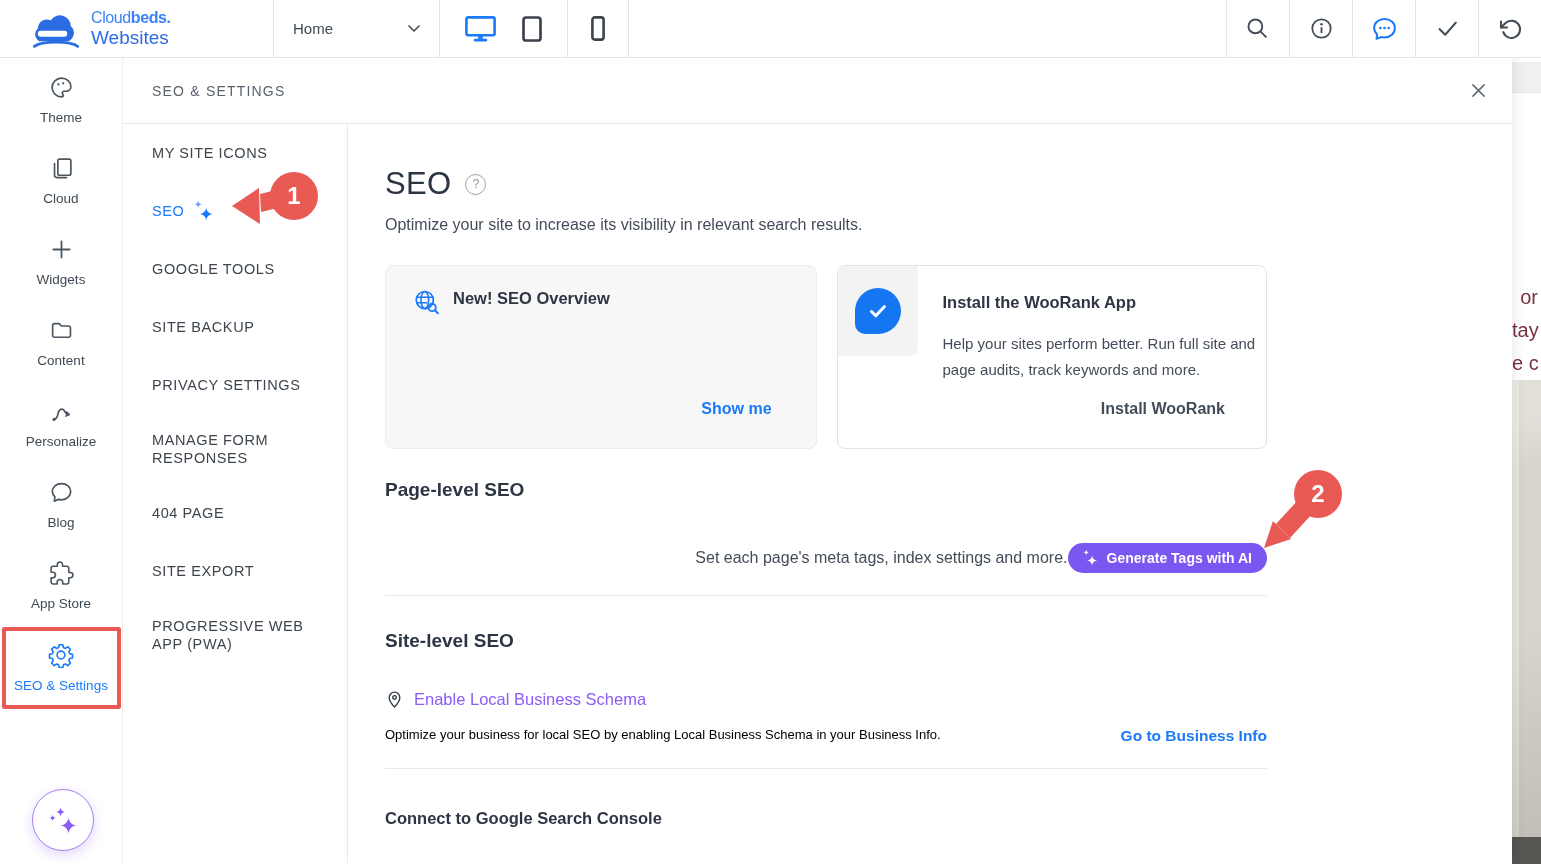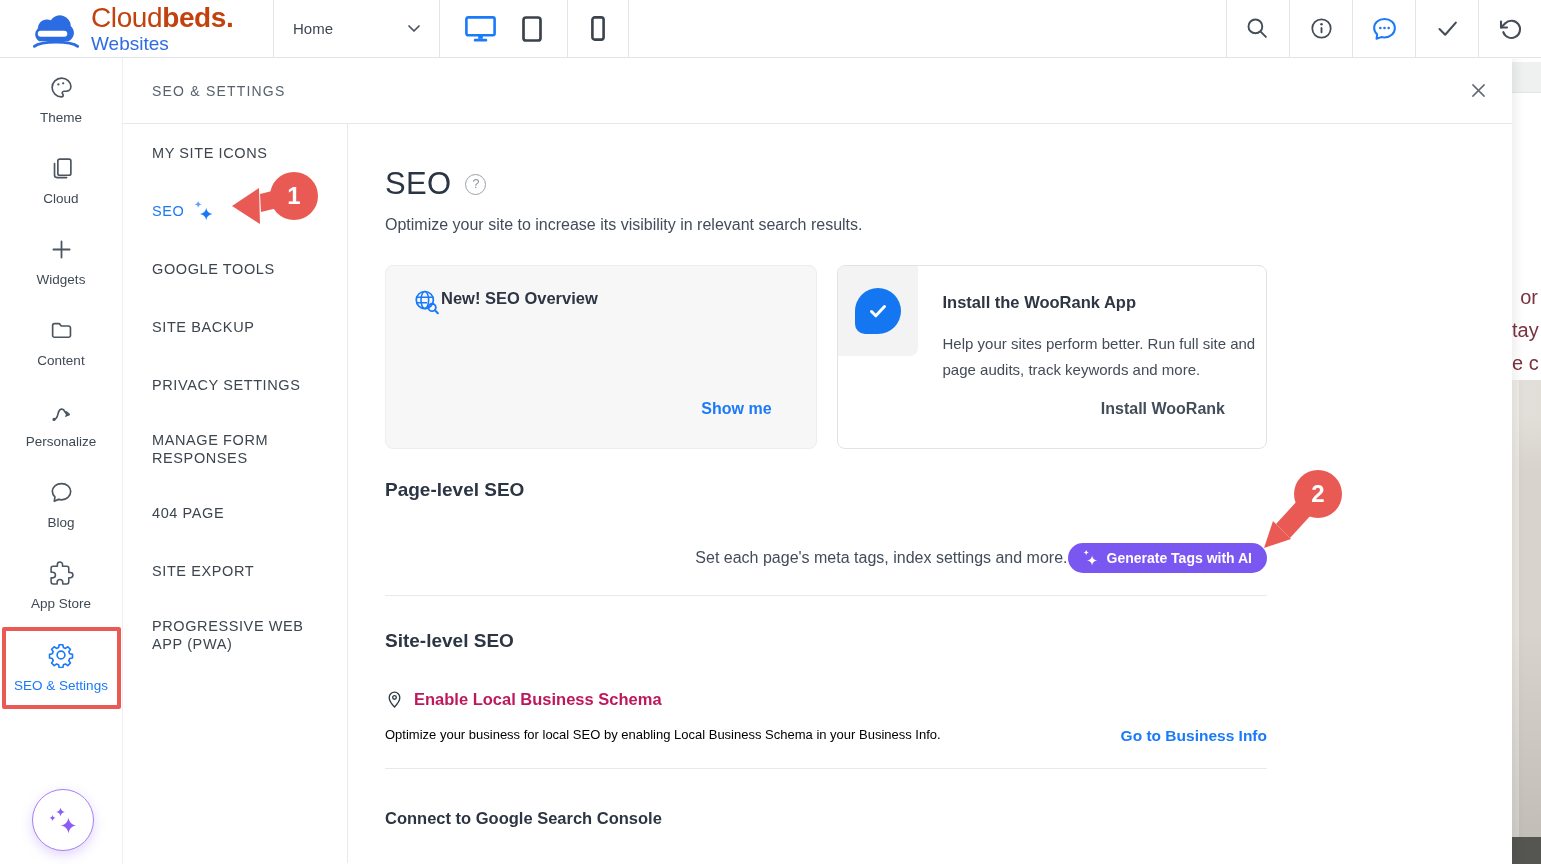--- a/index.html
+++ b/index.html
@@ -6,21 +6,21 @@
   .stage{position:relative;width:1541px;height:864px;overflow:hidden;background:#fff;
          font-family:"Liberation Sans","DejaVu Sans",sans-serif;color:#3f4754;}
   svg{display:block}
 
   
   .topbar{position:absolute;left:0;top:0;width:1541px;height:58px;background:#fff;
           border-bottom:1px solid #e2e5e7;display:flex;align-items:stretch;box-sizing:border-box;z-index:20}
   .brand{width:274px;border-right:1px solid #e2e5e7;display:flex;align-items:center;
          padding-left:30px;gap:9px;box-sizing:border-box}
   .brand-text{line-height:1}
-  .brand-name{font-size:28px;color:#c2410c;letter-spacing:-.4px}
+  .brand-name{font-size:16px;color:#3b82f6;letter-spacing:-.4px}
   .brand-name b{font-weight:700}
   .brand-product{font-size:19px;color:#2e6be4;margin-top:2px}
   .page-select{width:166px;border-right:1px solid #e2e5e7;display:flex;align-items:center;
                justify-content:space-between;padding:0 19px;box-sizing:border-box;cursor:pointer;font-size:15px;color:#3f4754}
   .device-group{width:127px;border-right:1px solid #e2e5e7;display:flex;align-items:center;justify-content:space-evenly}
   .phone-cell{width:60px;border-right:1px solid #e2e5e7;display:flex;align-items:center;justify-content:center}
   .tb-spacer{flex:1}
   .tb-icon{width:62px;border-left:1px solid #e2e5e7;display:flex;align-items:center;justify-content:center;cursor:pointer}
   .dev-btn{display:flex;align-items:center;justify-content:center;cursor:pointer;background:none;border:none;padding:0}
 
@@ -51,21 +51,21 @@
   .pn-item.active{color:#1a7af8}
   .panel-main{flex:1;position:relative;padding-left:37px;box-sizing:border-box;overflow:hidden}
   .content{width:882px}
   .seo-head{margin-top:42px;display:flex;align-items:center;gap:14px}
   .seo-head h1{margin:0;font-size:31px;font-weight:500;color:#2b3443;letter-spacing:.3px}
   .help-badge{width:21px;height:21px;border:1.5px solid #99a2ac;border-radius:50%;color:#8a939e;font-size:12.5px;
               display:flex;align-items:center;justify-content:center;cursor:pointer;box-sizing:border-box}
   .subtitle{margin-top:14px;font-size:16px;color:#434c59}
   .cards{margin-top:31px;display:flex;gap:20px}
   .card{height:184px;border-radius:8px;box-sizing:border-box;position:relative}
-  .card.gray{width:432px;background:#f7f7f8;border:1px solid #ededee;padding:23px 20px 16px 27px;display:flex;gap:1px}
+  .card.gray{width:432px;background:#f7f7f8;border:1px solid #ededee;padding:23px 20px 16px 27px;display:flex;gap:13px}
   .card.white{width:431px;background:#fff;border:1px solid #e1e3e5}
   .card-title{font-size:16.5px;font-weight:700;color:#2e3543}
   .card-body{margin-top:11px;font-size:15px;line-height:26px;color:#434c59;width:352px}
   .card-action{position:absolute;right:44px;bottom:30px;font-size:16px;font-weight:700;color:#1a7af8;cursor:pointer}
   .card2-logo{position:absolute;left:0;top:0;width:80px;height:90px;background:#f3f3f4;
               border-radius:8px 0 8px 0;display:flex;align-items:center;justify-content:center}
   .woo-mark{width:46px;height:46px;background:#1576f2;border-radius:50% 50% 50% 10px;display:flex;
             align-items:center;justify-content:center}
   .card.white .card-title{position:absolute;left:105px;top:27px}
   .card.white .card-body{position:absolute;left:105px;top:54px;width:334px}
@@ -73,21 +73,21 @@
   .section-title{font-size:19px;font-weight:700;color:#2c3543}
   .pl-title{margin-top:30px}
   .pl-row{margin-top:42px;display:flex;align-items:center;justify-content:flex-end}
   .pl-desc{font-size:16px;color:#434c59}
   .gen-btn{display:flex;align-items:center;gap:8px;background:#7b57f2;color:#fff;font-size:14px;font-weight:700;
            height:30px;padding:0 15px;border-radius:16px;cursor:pointer;border:none}
   .divider{margin-top:22px;height:1px;background:#e9e9eb}
   .divider.d2{margin-top:21px}
   .sl-title{margin-top:34px}
   .schema-head{margin-top:38px;display:flex;align-items:center;gap:10px}
-  .schema-title{font-size:16.5px;font-weight:700;color:#be185d}
+  .schema-title{font-size:16.5px;font-weight:400;color:#8b5cf6}
   .schema-row{margin-top:13px;display:flex;justify-content:space-between;align-items:flex-end}
   .schema-desc{font-size:13px;line-height:25px;color:#000000;max-width:612px}
   .schema-link{font-size:15.5px;font-weight:700;color:#1a7af8;cursor:pointer;padding-bottom:2px;white-space:nowrap}
   .console-title{margin-top:40px;font-size:16.5px;font-weight:700;color:#2c3543}
 
   
   .preview{position:absolute;left:1512px;top:62px;width:29px;height:806px;background:#fff;z-index:1;overflow:hidden}
   .pv-strip{height:30px;background:#eff1f1;border-bottom:1px solid #e3e5e5}
   .pv-text{padding-top:188px}
   .pv-line{font-size:20px;color:#7a3140;line-height:33px;text-align:right;padding-right:3px;white-space:nowrap;overflow:hidden}

